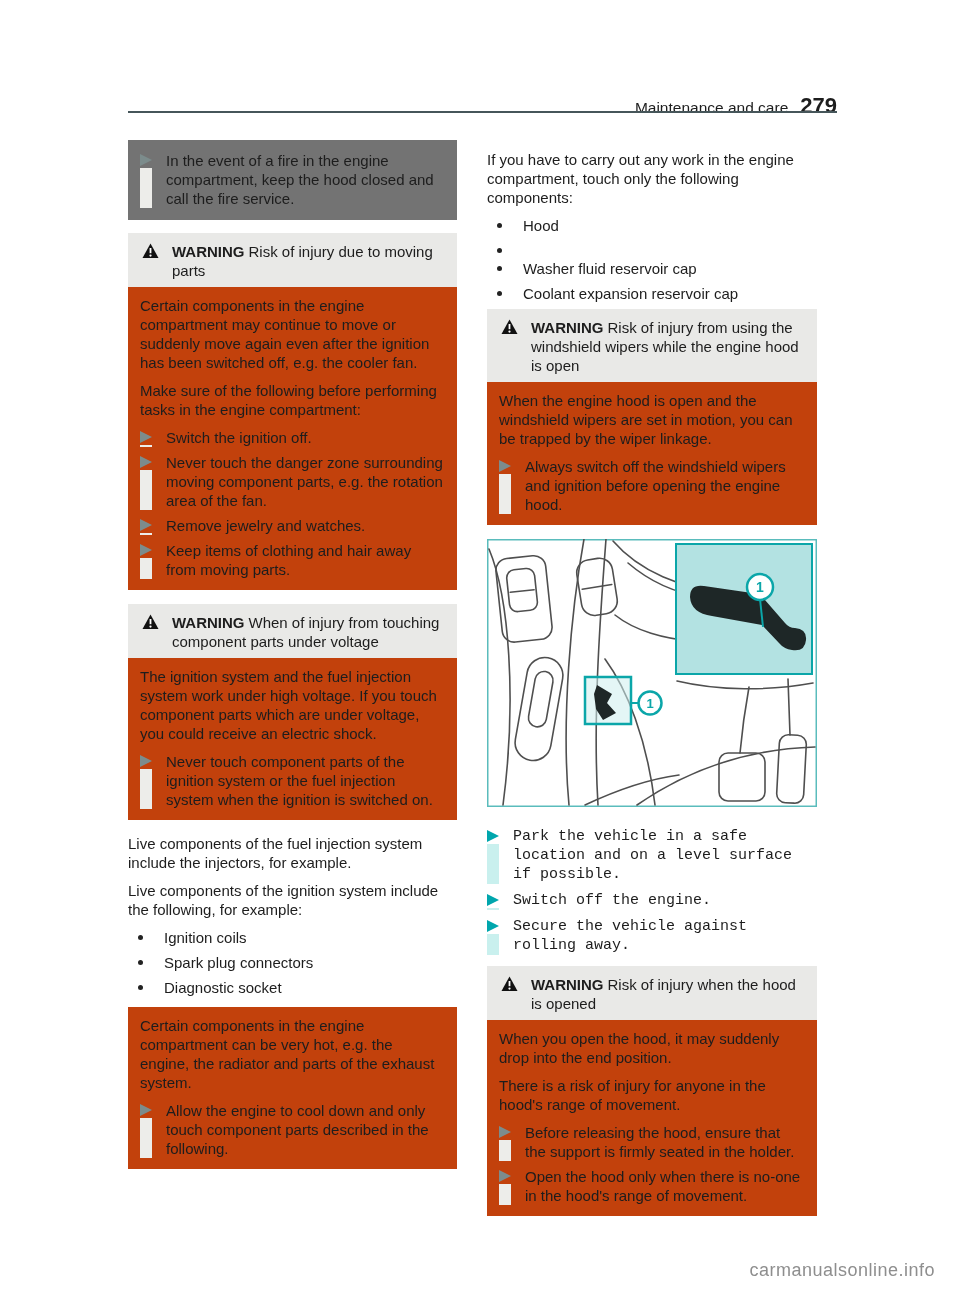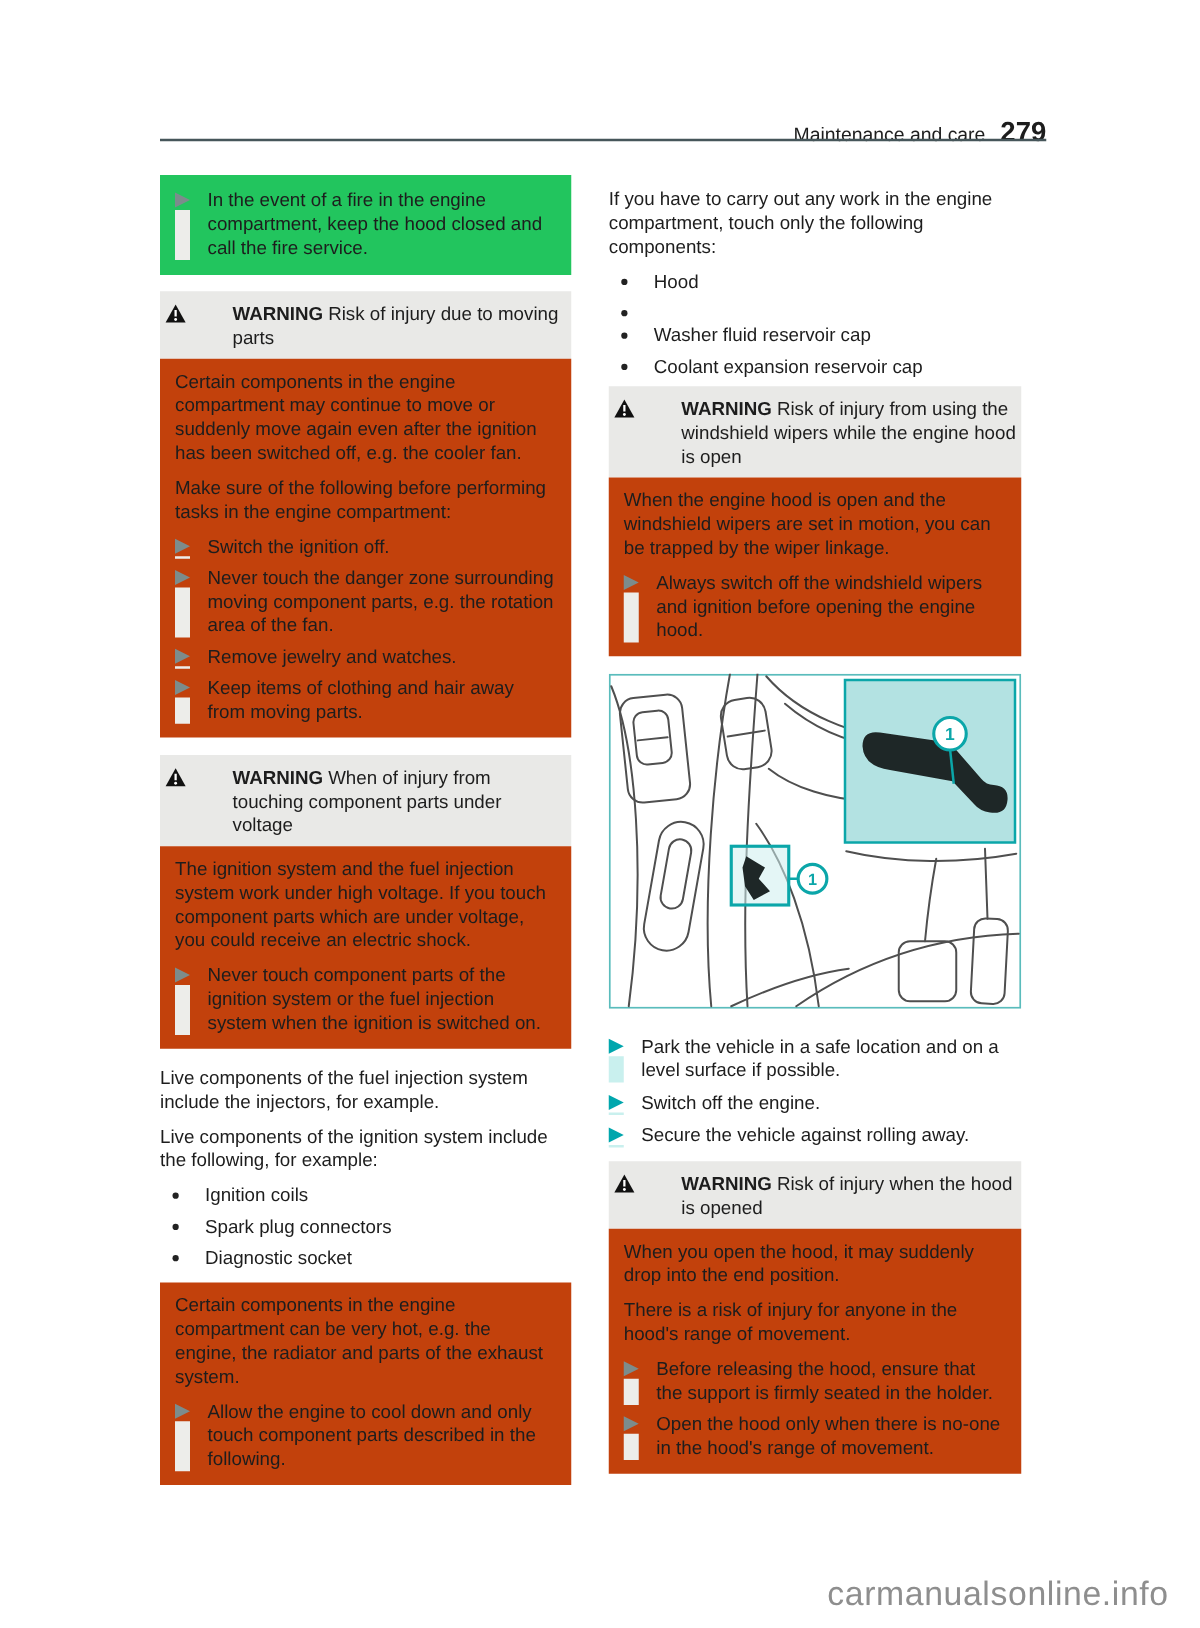--- a/index.html
+++ b/index.html
@@ -11,45 +11,45 @@
   #page-header{position:absolute;top:93px;left:128px;width:709px;text-align:right;font-size:15.5px;white-space:nowrap;}
   #page-header .pgnum{font-weight:bold;font-size:22px;margin-left:12px;}
   #header-rule{position:absolute;top:111px;left:128px;width:709px;height:2px;background:#46565a;}
   
   .col{position:absolute;font-size:15px;line-height:19px;}
   #col-left{left:128px;top:140px;width:329px;}
   #col-right{left:487px;top:150px;width:330px;}
   p{margin:0 0 9px;}
   p:last-child{margin-bottom:0;}
   
-  .softbox{background:#22c55e;padding:11px 12px 12px;margin-bottom:13px;}
+  .softbox{background:#737373;padding:11px 12px 12px;margin-bottom:13px;}
   .warnbox{margin-bottom:14px;}
-  .warnhead{background:#e9e9e7;padding:9px 4px 7px;display:flex;gap:24px;}
+  .warnhead{background:#e9e9e7;padding:9px 14px 7px;display:flex;}
   .warn-icon{flex:none;width:30px;padding-top:1px;}
   .warnhead-text b{margin-right:4px;}
   .warnbody{background:#c2410c;padding:9px 12px 11px;}
   
   .arrow-item{display:flex;margin-bottom:6px;}
   .arrow-item:last-child{margin-bottom:0;}
   .marker{flex:none;width:13px;margin-right:13px;display:flex;flex-direction:column;align-items:flex-start;align-self:stretch;}
   .tri{width:0;height:0;border-left:12px solid #7c8c8c;border-top:6px solid transparent;border-bottom:6px solid transparent;margin-top:3px;}
   .strip{width:12px;flex:1;background:#ededea;margin-top:2px;}
   .arrow-item.teal .tri{border-left-color:#00a6ad;}
   .arrow-item.teal .strip{background:#c9f0ee;}
   .itext{flex:1;}
   
   .dot-item{display:flex;margin-bottom:6px;}
   .dot{flex:none;width:5px;height:5px;border-radius:50%;background:#222;margin:7px 21px 0 10px;}
   
   .figure{margin:3px 0 16px;}
   
   .steps{margin-bottom:11px;}
-  .steps .arrow-item{margin-bottom:7px;}
-  
-  #watermark{position:absolute;right:25px;top:1260px;font-size:27px;color:#8e8e8e;letter-spacing:0.5px;}
+  .steps .arrow-item{margin-bottom:7px;font-family:Liberation Mono, monospace;}
+  
+  #watermark{position:absolute;right:25px;top:1260px;font-size:18px;color:#8e8e8e;letter-spacing:0.5px;}
 </style>
 </head>
 <body>
 
 <div id="page-header">
   <span>Maintenance and care</span><span class="pgnum">279</span>
 </div>
 <div id="header-rule"></div>
 
 <div class="col" id="col-left">

